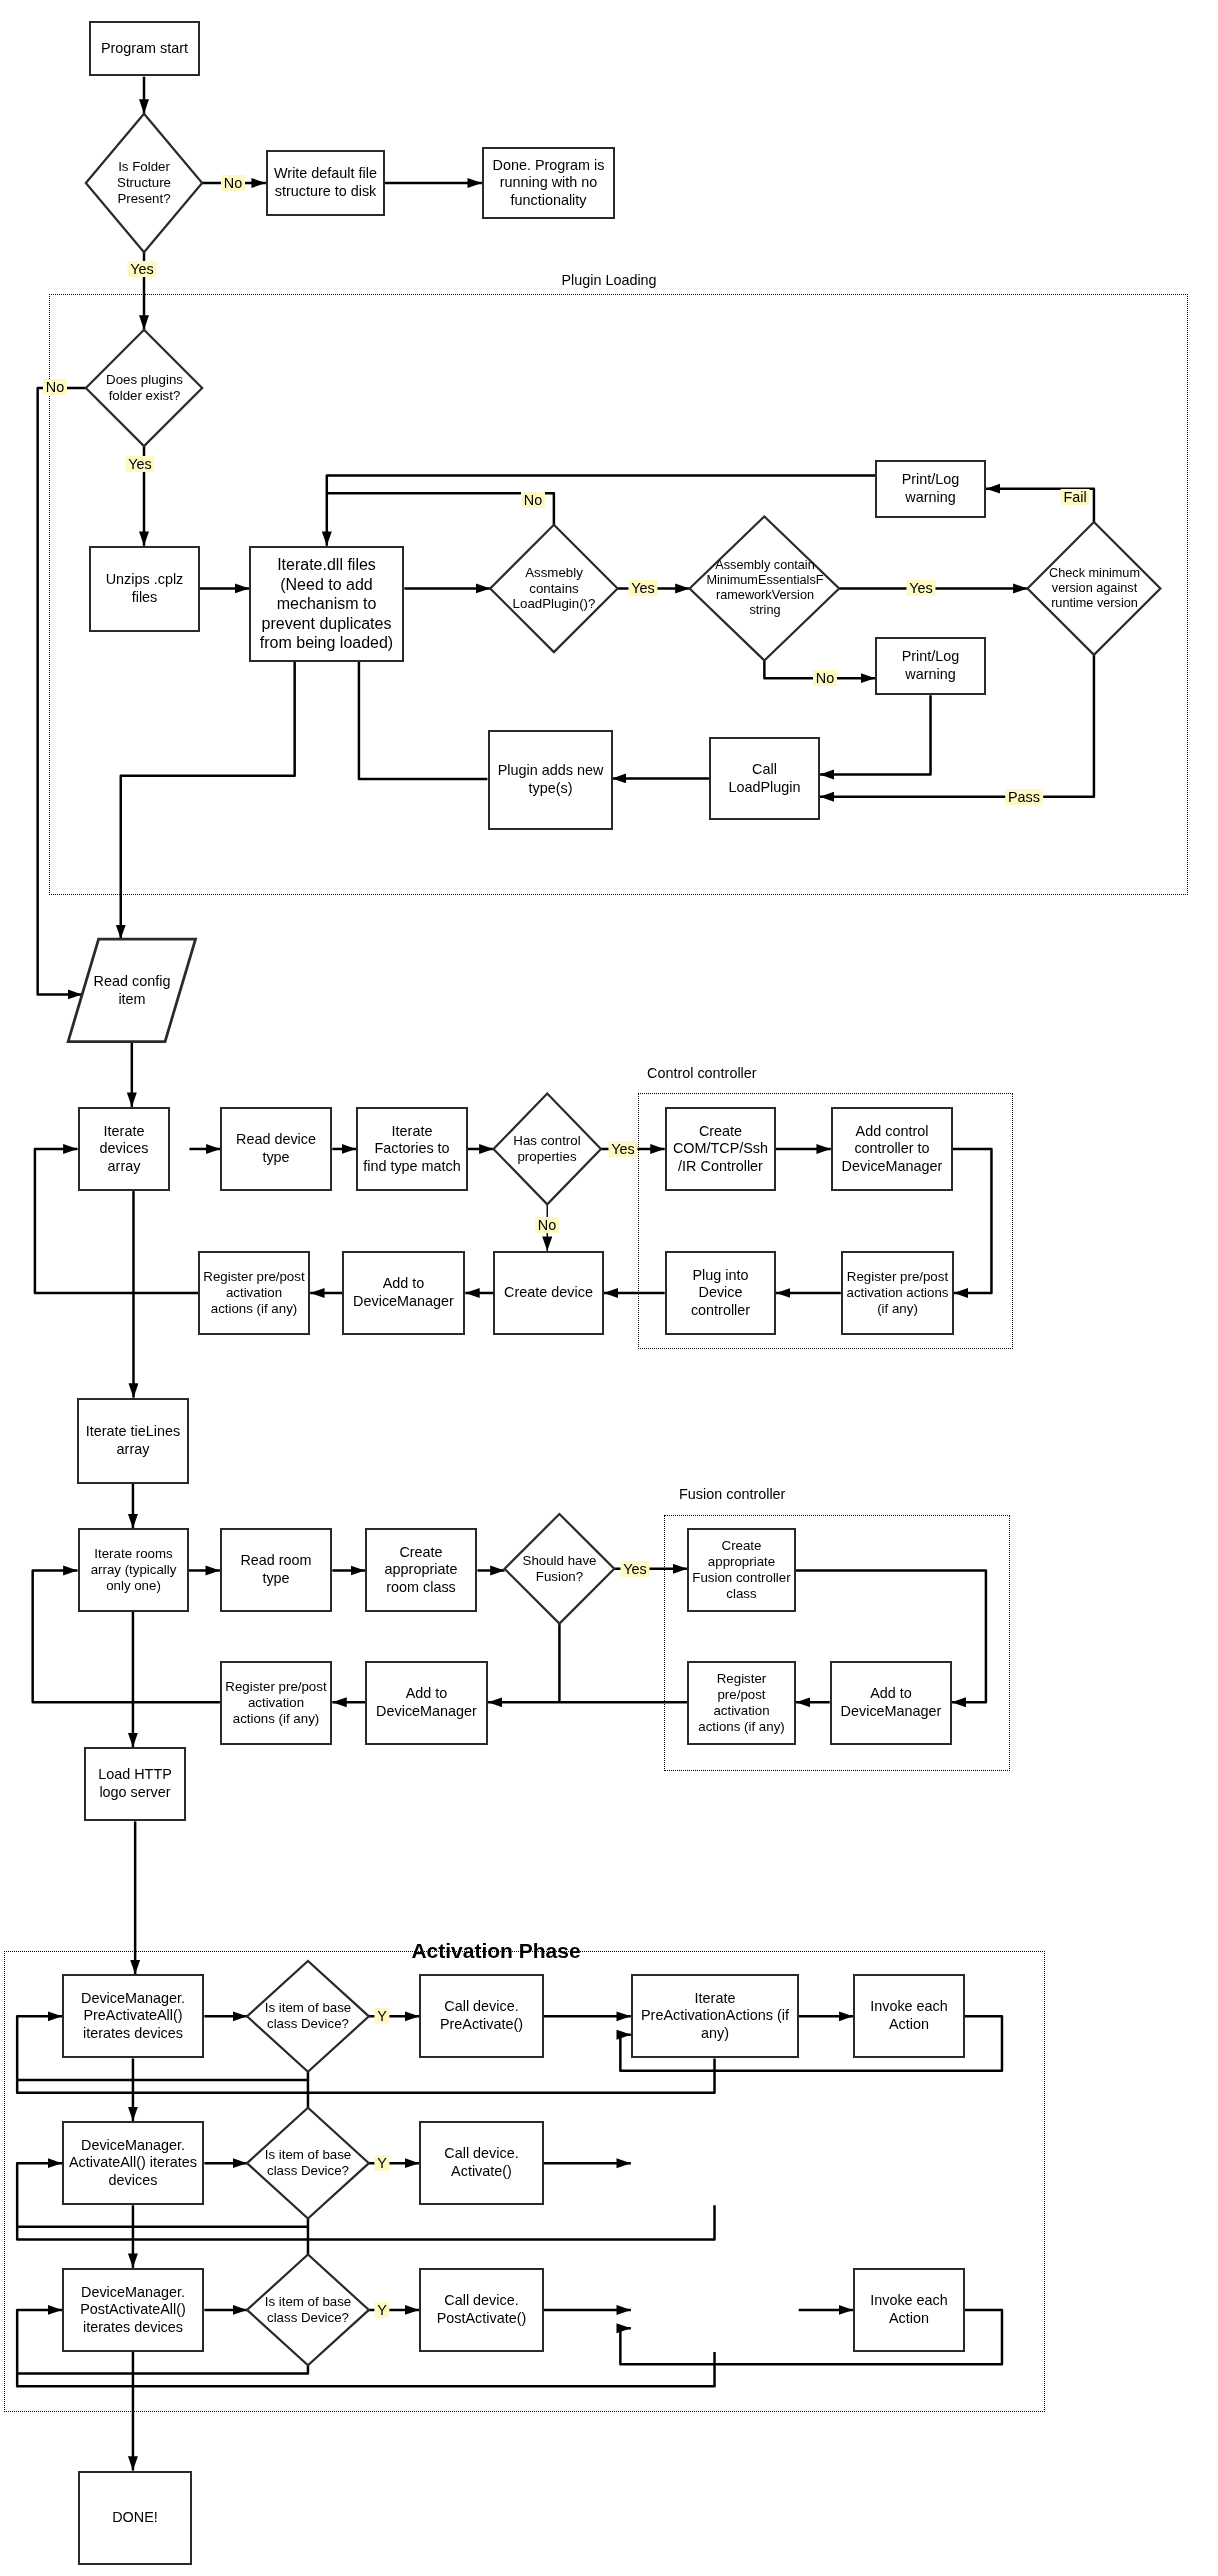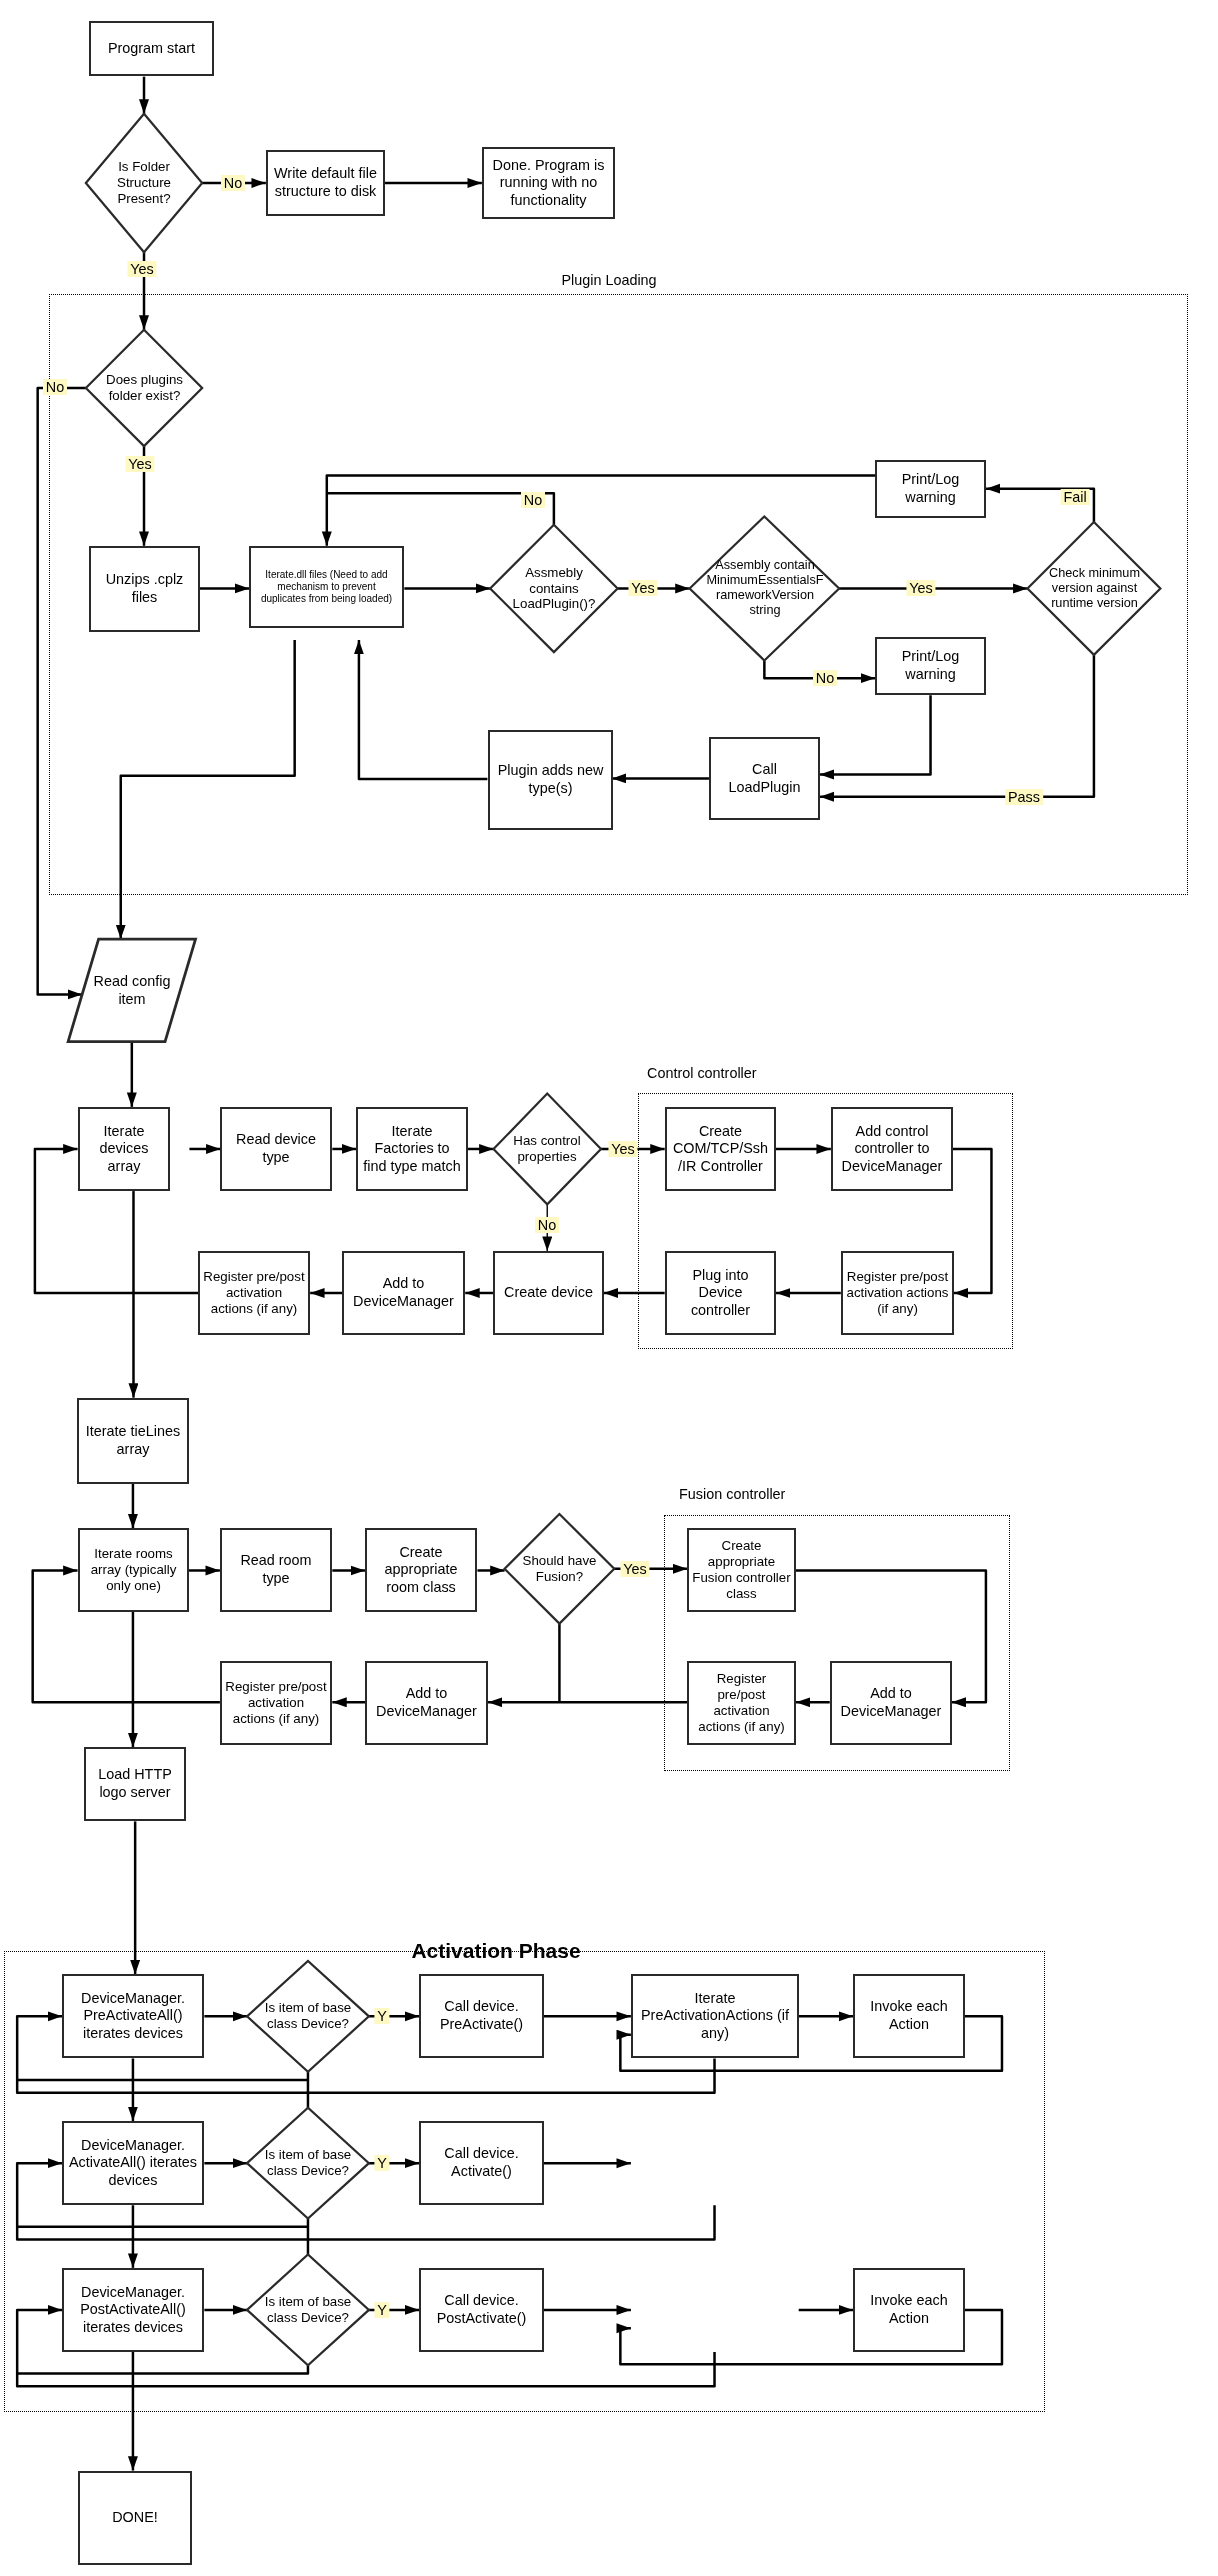--- a/index.html
+++ b/index.html
@@ -128,25 +128,25 @@
       <polygon points="1855,1062 1975,942 2095,1062 1975,1182"></polygon>
       <polygon points="891,2074 988,1974 1085,2074 988,2174"></polygon>
       <polygon points="911,2832 1010,2733 1109,2832 1010,2931"></polygon>
       <polygon points="446,3640 556,3540 666,3640 556,3740"></polygon>
       <polygon points="446,3905 556,3805 666,3905 556,4005"></polygon>
       <polygon points="446,4170 556,4070 666,4170 556,4270"></polygon>
       <polygon stroke-width="5" points="178,1695 353,1695 298,1880 123,1880"></polygon>
     </g>
   </svg>
 
-  <div class="n" style="left:89px;top:21px;width:125px;height:55px">Program start</div>
+  <div class="n" style="left:89px;top:21px;width:111px;height:55px">Program start</div>
   <div class="n" style="left:266px;top:150px;width:119px;height:66px">Write default file structure to disk</div>
   <div class="n" style="left:482px;top:147px;width:133px;height:72px">Done.  Program is running with no functionality</div>
   <div class="n" style="left:89px;top:546px;width:111px;height:86px">Unzips .cplz files</div>
-  <div class="n" style="left:249px;top:546px;width:155px;height:82px;font-size:10px">Iterate.dll files (Need to add mechanism to prevent duplicates from being loaded)</div>
+  <div class="n" style="left:249px;top:546px;width:155px;height:116px;font-size:16px">Iterate.dll files (Need to add mechanism to prevent duplicates from being loaded)</div>
   <div class="n" style="left:875px;top:460px;width:111px;height:58px">Print/Log warning</div>
   <div class="n" style="left:875px;top:637px;width:111px;height:58px">Print/Log warning</div>
   <div class="n" style="left:709px;top:737px;width:111px;height:83px">Call LoadPlugin</div>
   <div class="n" style="left:488px;top:730px;width:125px;height:100px">Plugin adds new type(s)</div>
   <div class="n" style="left:78px;top:1107px;width:92px;height:84px">Iterate devices array</div>
   <div class="n" style="left:220px;top:1107px;width:112px;height:84px">Read device type</div>
   <div class="n" style="left:356px;top:1107px;width:112px;height:84px">Iterate Factories to find type match</div>
   <div class="n" style="left:665px;top:1107px;width:111px;height:84px">Create COM/TCP/Ssh /IR Controller</div>
   <div class="n" style="left:831px;top:1107px;width:122px;height:84px">Add control controller to DeviceManager</div>
   <div class="n" style="left:841px;top:1251px;width:113px;height:84px;font-size:13.3px">Register pre/post activation actions (if any)</div>

